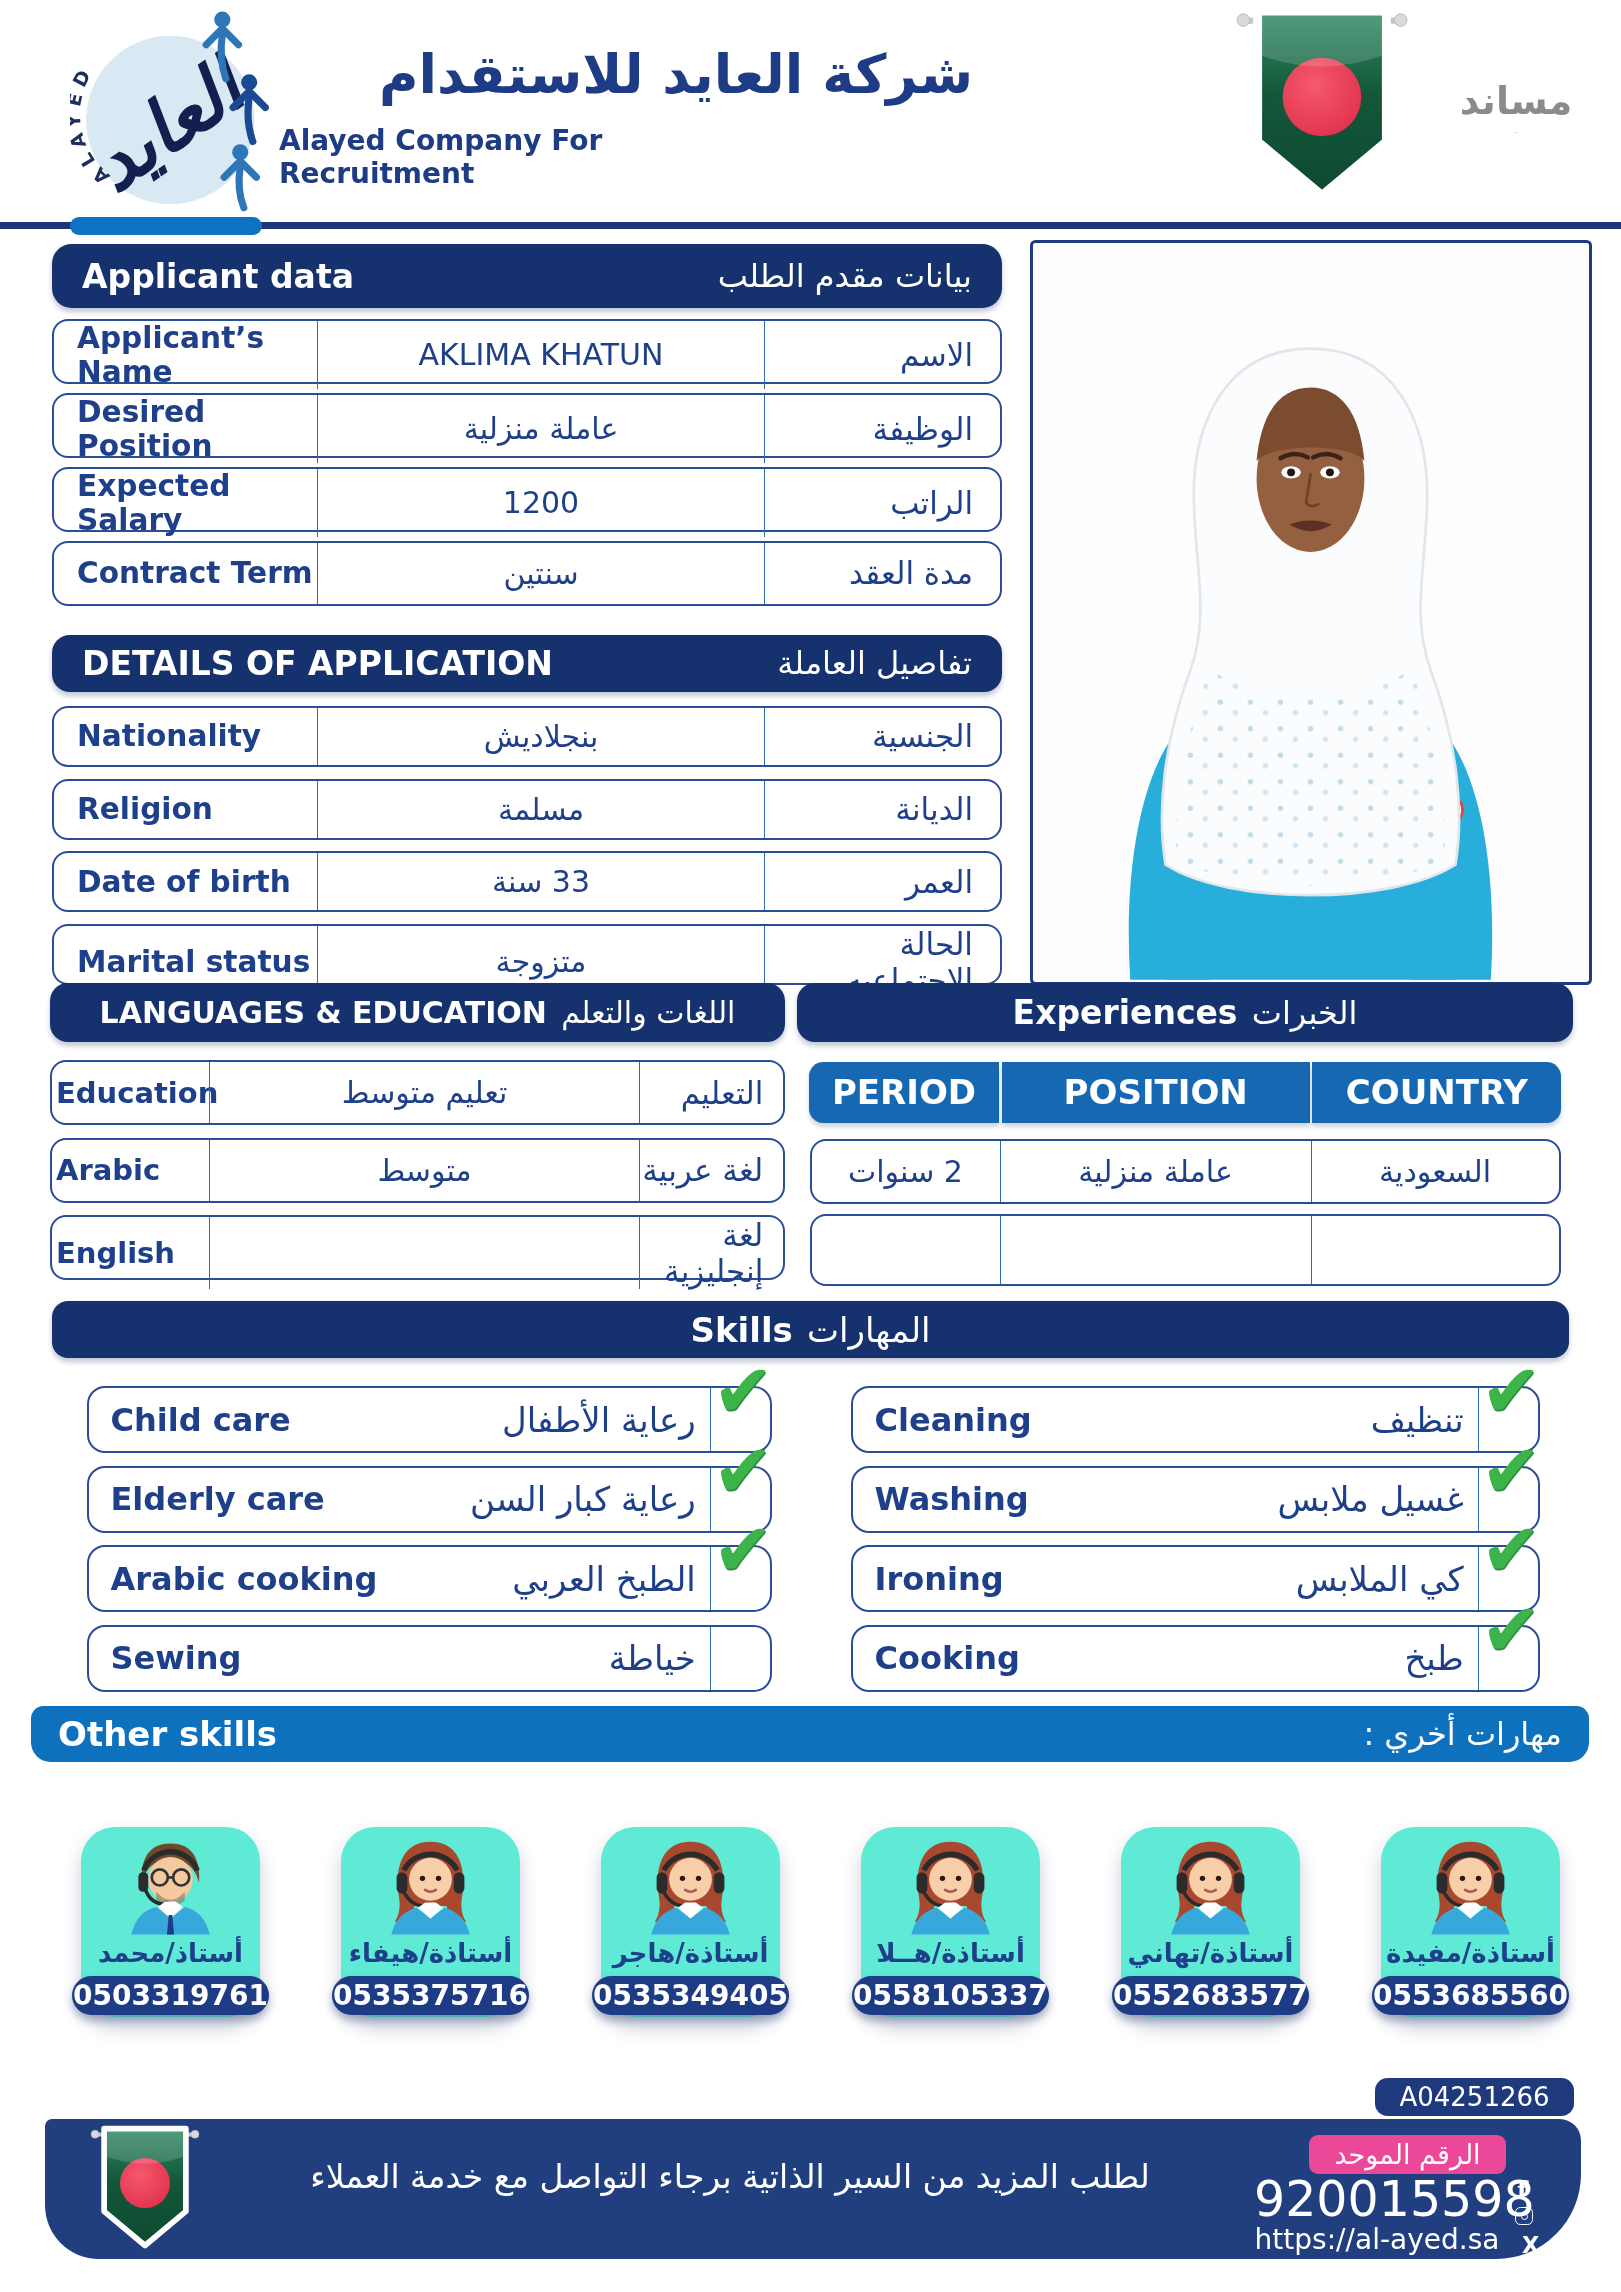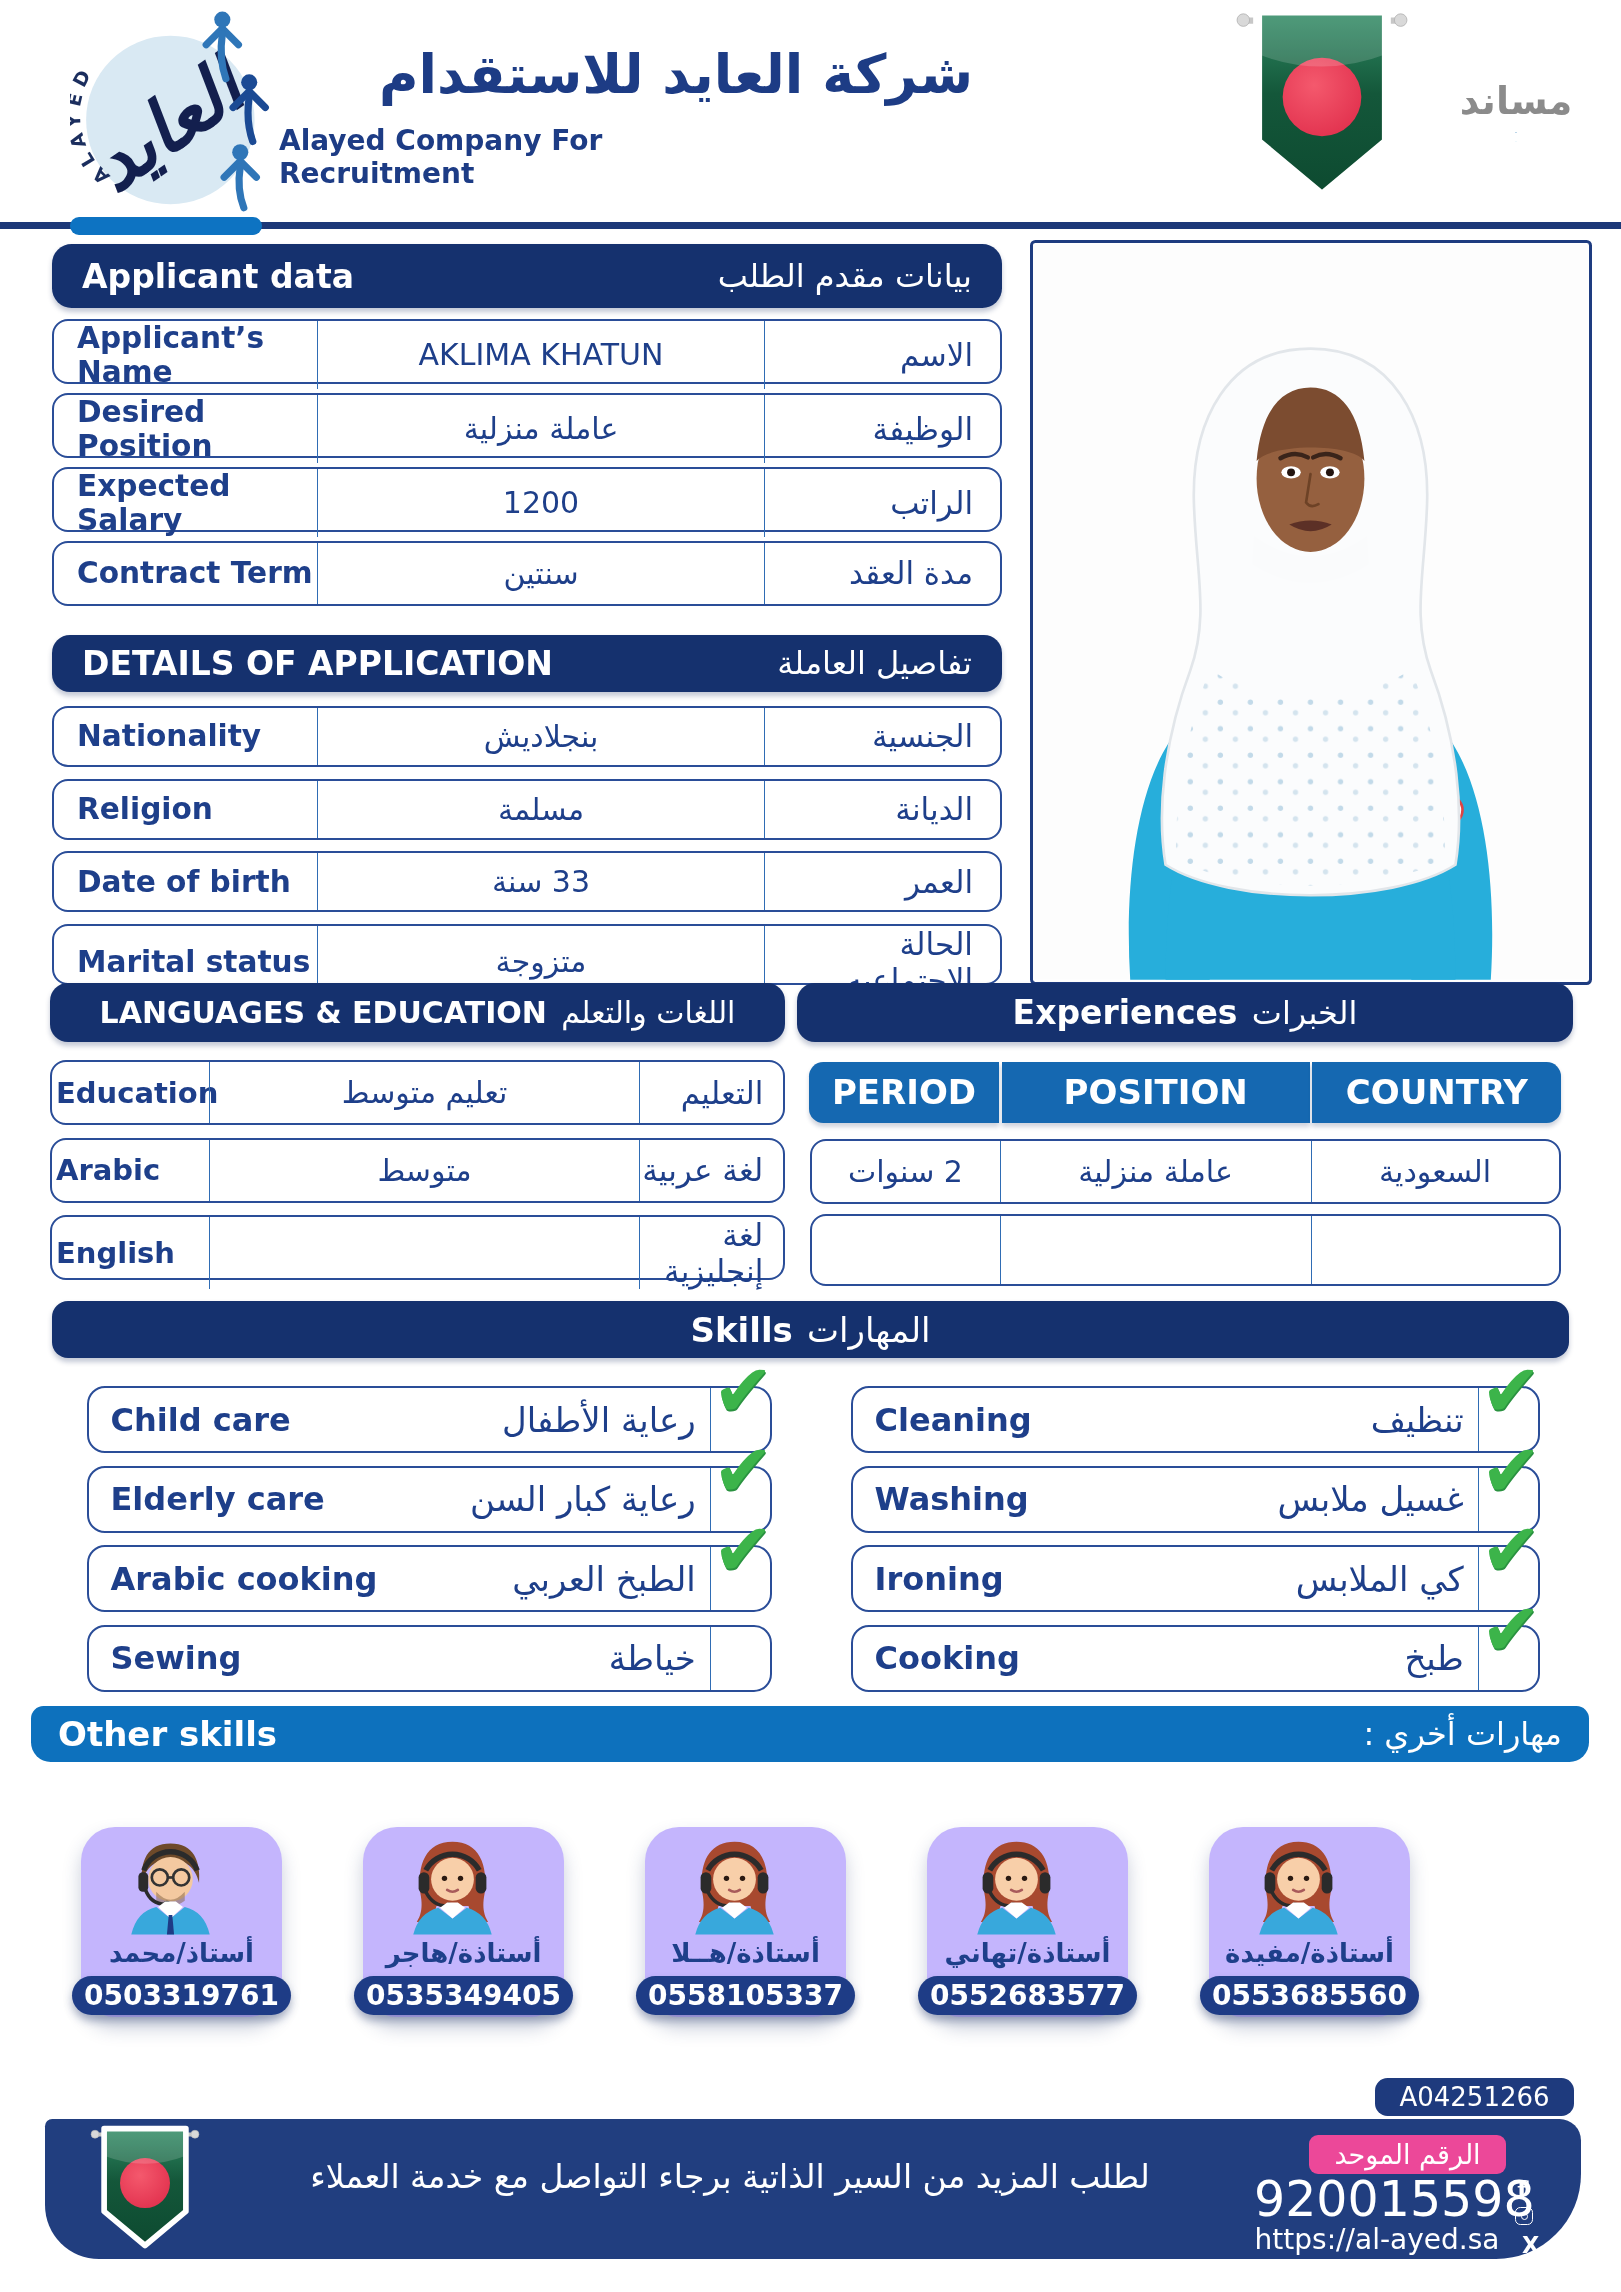--- a/index.html
+++ b/index.html
@@ -67,22 +67,22 @@
   .sk-ar{font-size:34px;direction:rtl;margin-left:auto;padding-right:14.3px;}
   .sk-chk{width:59px;height:100%;border-left:1.8px solid #2f6cb4;position:relative;flex:none;}
   .check{position:absolute;right:-3.6px;top:-34px;font-size:73px;line-height:1;color:#3cb44a;
          text-shadow:0.9px 1.8px 0 #2a9240;}
   
   .other-bar{left:31px;top:1706px;width:1558px;height:56px;background:#0d71bd;border-radius:12.5px 12.5px 19.7px 19.7px;
              color:#fff;display:flex;align-items:center;justify-content:space-between;padding:0 27px;box-sizing:border-box;}
   .other-bar .en{font-size:34px;font-weight:bold;} .other-bar .ar{font-size:32px;direction:rtl;}
   
   .agents{left:81px;top:1827px;width:1482px;display:flex;gap:81px;}
-  .card{position:relative;width:179px;height:190px;background:#c4b5fd;border-radius:34px;flex:none;
-        box-shadow:0 10.7px 18px rgba(40,60,110,.25);padding-left:22px;}
+  .card{position:relative;width:179px;height:190px;background:#5eead4;border-radius:34px;flex:none;
+        box-shadow:0 10.7px 18px rgba(40,60,110,.25);}
   .card .ava{position:absolute;left:36px;top:9px;width:107px;height:99px;}
   .card .nm{position:absolute;left:-5.4px;right:-5.4px;top:111px;text-align:center;font-size:26px;font-weight:bold;
             color:#1e3f8a;direction:rtl;}
   .card .ph{position:absolute;left:-9px;right:-9px;top:149px;height:39px;background:#1e3c86;border-radius:19.7px;
             color:#fff;font-size:28px;font-weight:bold;display:flex;align-items:center;justify-content:center;
             box-shadow:0 5.4px 9px rgba(30,50,100,.35);}
   
   .ref{left:1375px;top:2078px;width:199px;height:38px;background:#1e3a7d;border-radius:12.5px;color:#fff;
        font-size:26px;display:flex;align-items:center;justify-content:center;}
   .fbar{left:45px;top:2119px;width:1536px;height:140px;background:#213e7f;border-radius:7.2px 21.5px 85px 54px;}
@@ -380,20 +380,38 @@
         <path d="M32,60 Q38,76 54,76" fill="none" stroke="#2b2b2b" stroke-width="4"></path>
         <circle cx="56" cy="76" r="4" fill="#2b2b2b"></circle>
         <path d="M16,110 Q22,84 44,79 L60,92 L76,79 Q98,84 104,110 Z" fill="#38a8dc"></path>
         <path d="M46,79 L60,92 L74,79 L66,73 L54,73 Z" fill="#fff"></path>
         <path d="M58,88 L62,88 L64,110 L56,110 Z" fill="#1e3c86"></path>
       </svg>
       <div class="nm">أستاذ/محمد</div>
       <div class="ph">0503319761</div>
     </div>
 
+    <div class="card">
+      <svg class="ava" viewBox="0 0 120 110">
+        <path d="M60,6 C30,6 20,32 24,64 C28,84 22,92 20,96 C34,96 40,88 42,78 L78,78 C80,88 86,96 100,96 C98,92 92,84 96,64 C100,32 90,6 60,6 Z" fill="#a8492f"></path>
+        <circle cx="60" cy="48" r="24" fill="#f8cfa9"></circle>
+        <path d="M30,38 A34,34 0 0 1 90,38" fill="none" stroke="#2b2b2b" stroke-width="6"></path>
+        <rect x="22" y="40" width="12" height="24" rx="6" fill="#2b2b2b"></rect>
+        <rect x="86" y="40" width="12" height="24" rx="6" fill="#2b2b2b"></rect>
+        <path d="M30,62 Q38,78 54,78" fill="none" stroke="#2b2b2b" stroke-width="4"></path>
+        <circle cx="56" cy="78" r="4" fill="#2b2b2b"></circle>
+        <circle cx="51" cy="47" r="3" fill="#2b1a12"></circle>
+          <circle cx="69" cy="47" r="3" fill="#2b1a12"></circle>
+        <path d="M54,60 Q60,64 66,60" fill="none" stroke="#a85a5a" stroke-width="3" stroke-linecap="round"></path>
+        <path d="M16,110 Q22,86 44,80 L60,92 L76,80 Q98,86 104,110 Z" fill="#38a8dc"></path>
+        <path d="M46,80 L60,92 L74,80 L66,74 L54,74 Z" fill="#fff"></path>
+      </svg>
+      <div class="nm">أستاذة/هيفاء</div>
+      <div class="ph">0535375716</div>
+    </div>
 
     <div class="card">
       <svg class="ava" viewBox="0 0 120 110">
         <path d="M60,6 C30,6 20,32 24,64 C28,84 22,92 20,96 C34,96 40,88 42,78 L78,78 C80,88 86,96 100,96 C98,92 92,84 96,64 C100,32 90,6 60,6 Z" fill="#a8492f"></path>
         <circle cx="60" cy="48" r="24" fill="#f8cfa9"></circle>
         <path d="M30,38 A34,34 0 0 1 90,38" fill="none" stroke="#2b2b2b" stroke-width="6"></path>
         <rect x="22" y="40" width="12" height="24" rx="6" fill="#2b2b2b"></rect>
         <rect x="86" y="40" width="12" height="24" rx="6" fill="#2b2b2b"></rect>
         <path d="M30,62 Q38,78 54,78" fill="none" stroke="#2b2b2b" stroke-width="4"></path>
         <circle cx="56" cy="78" r="4" fill="#2b2b2b"></circle>

